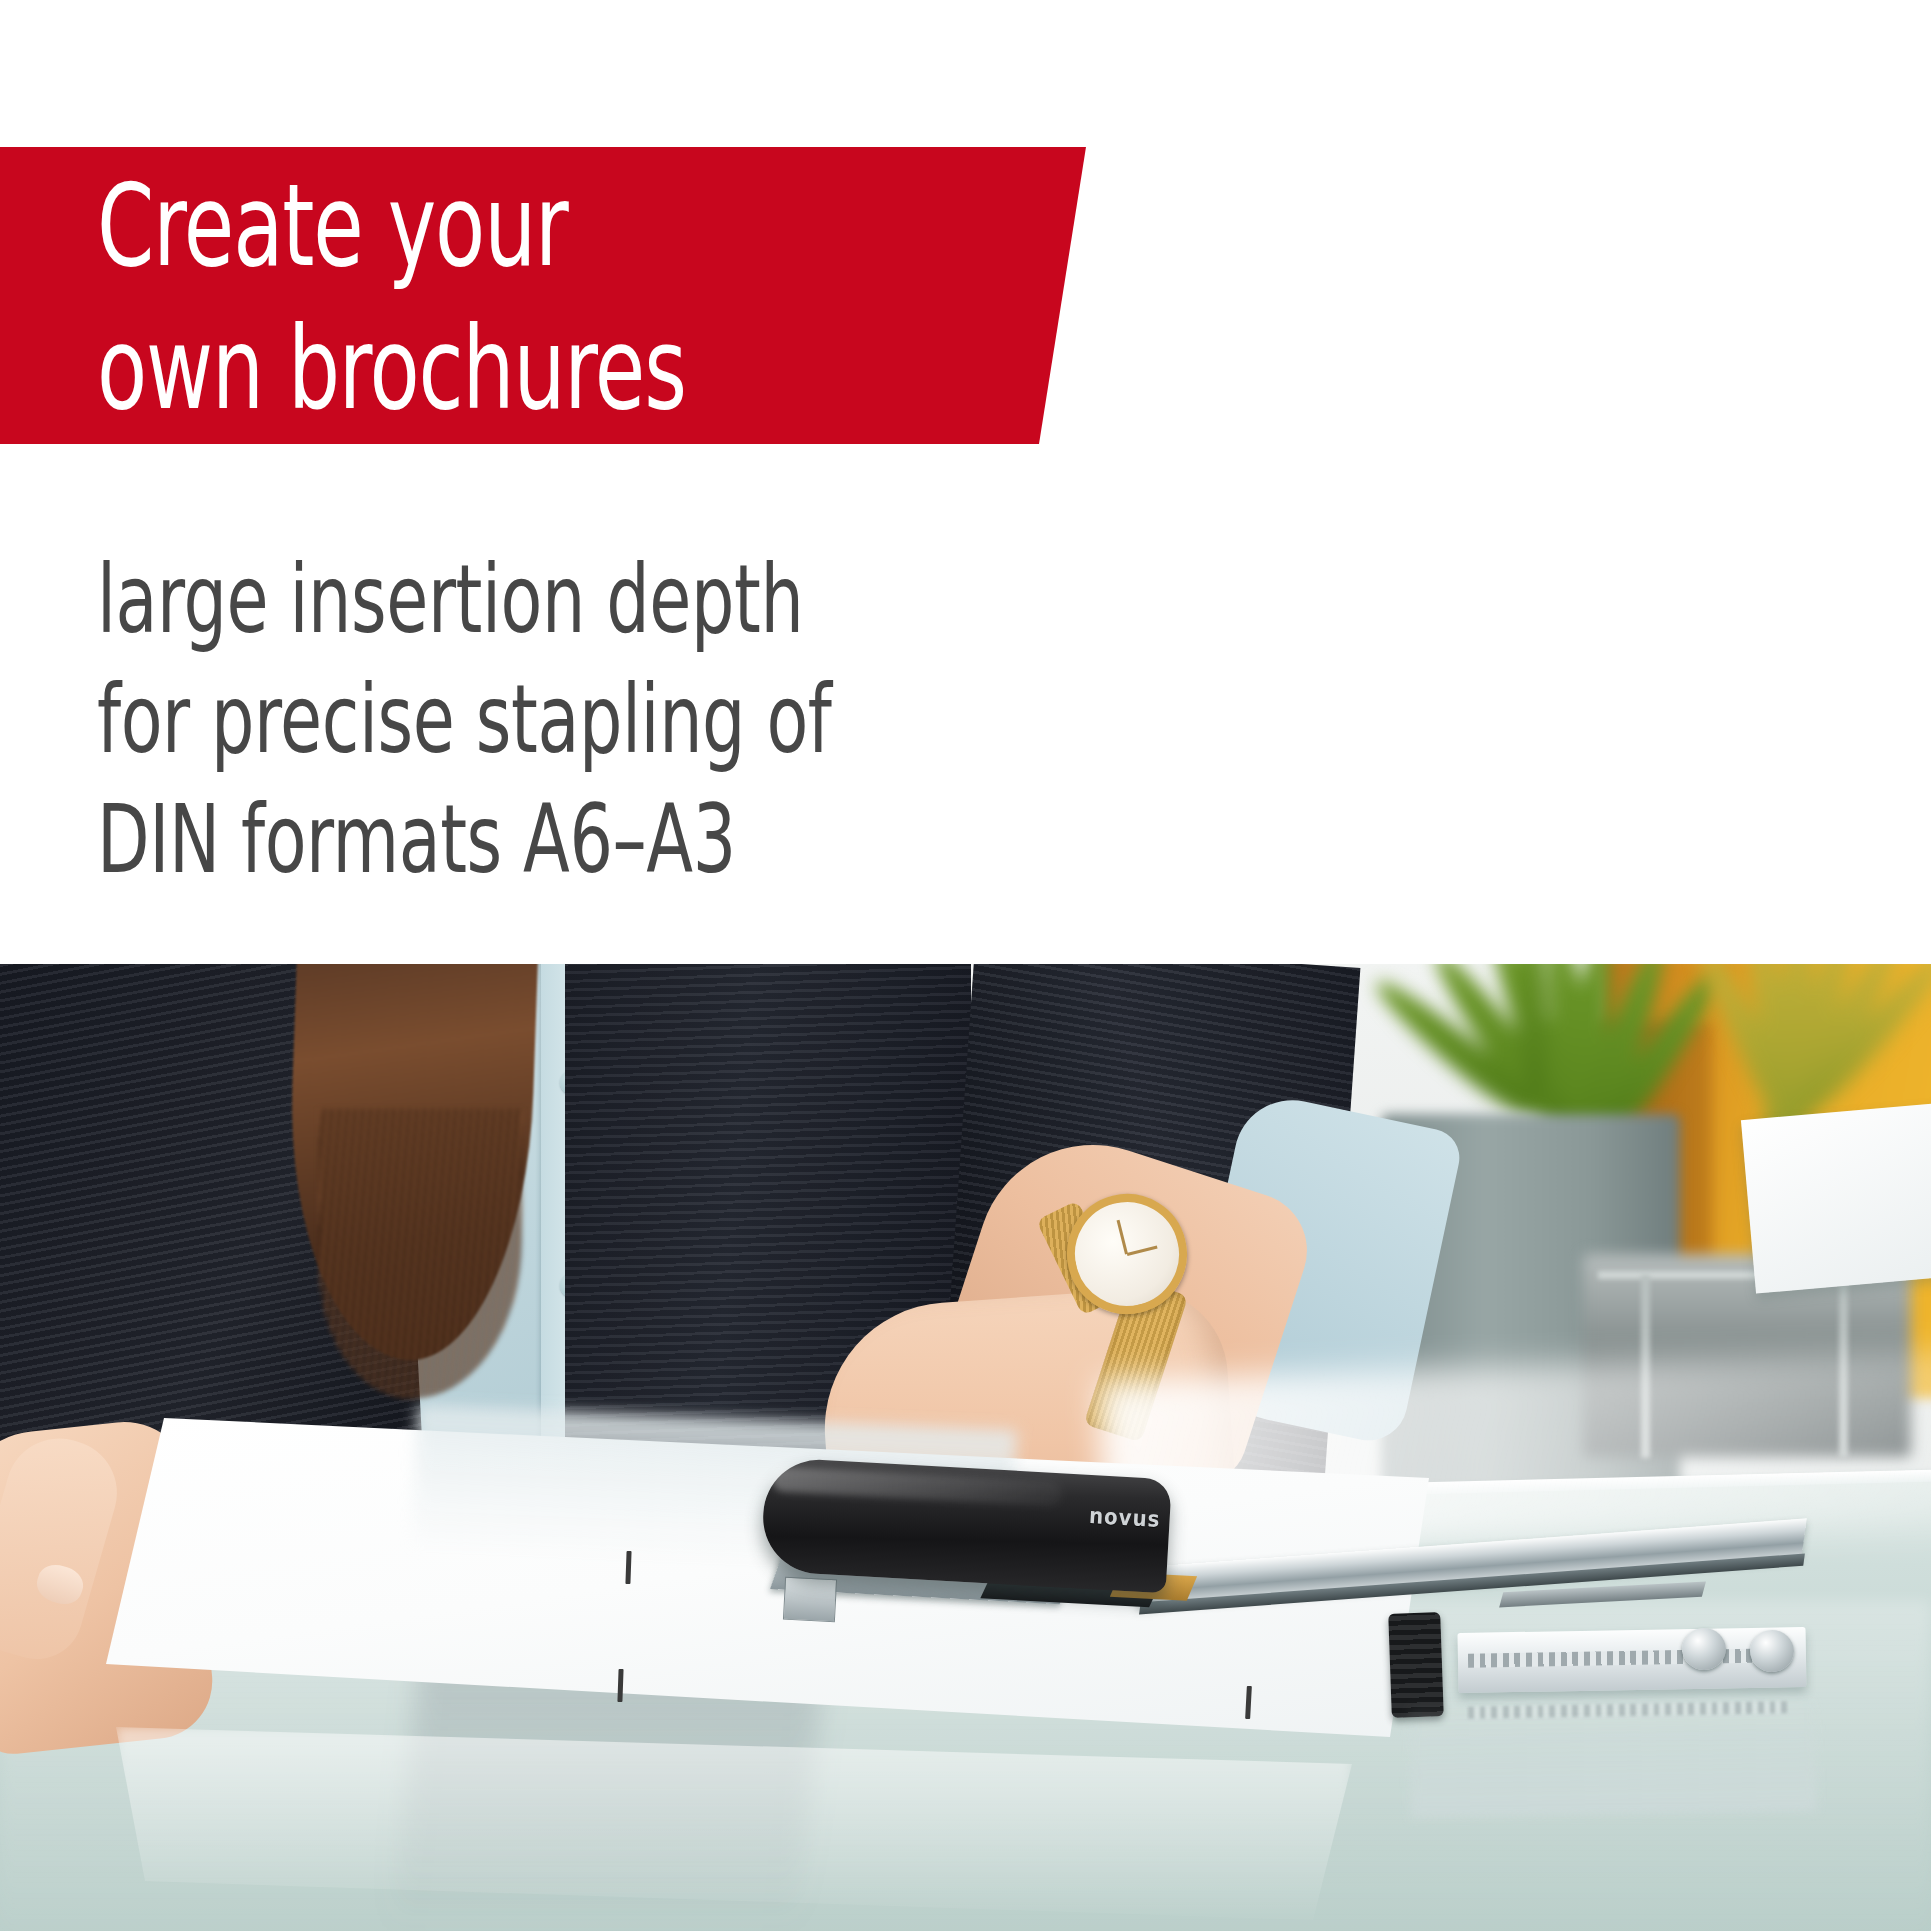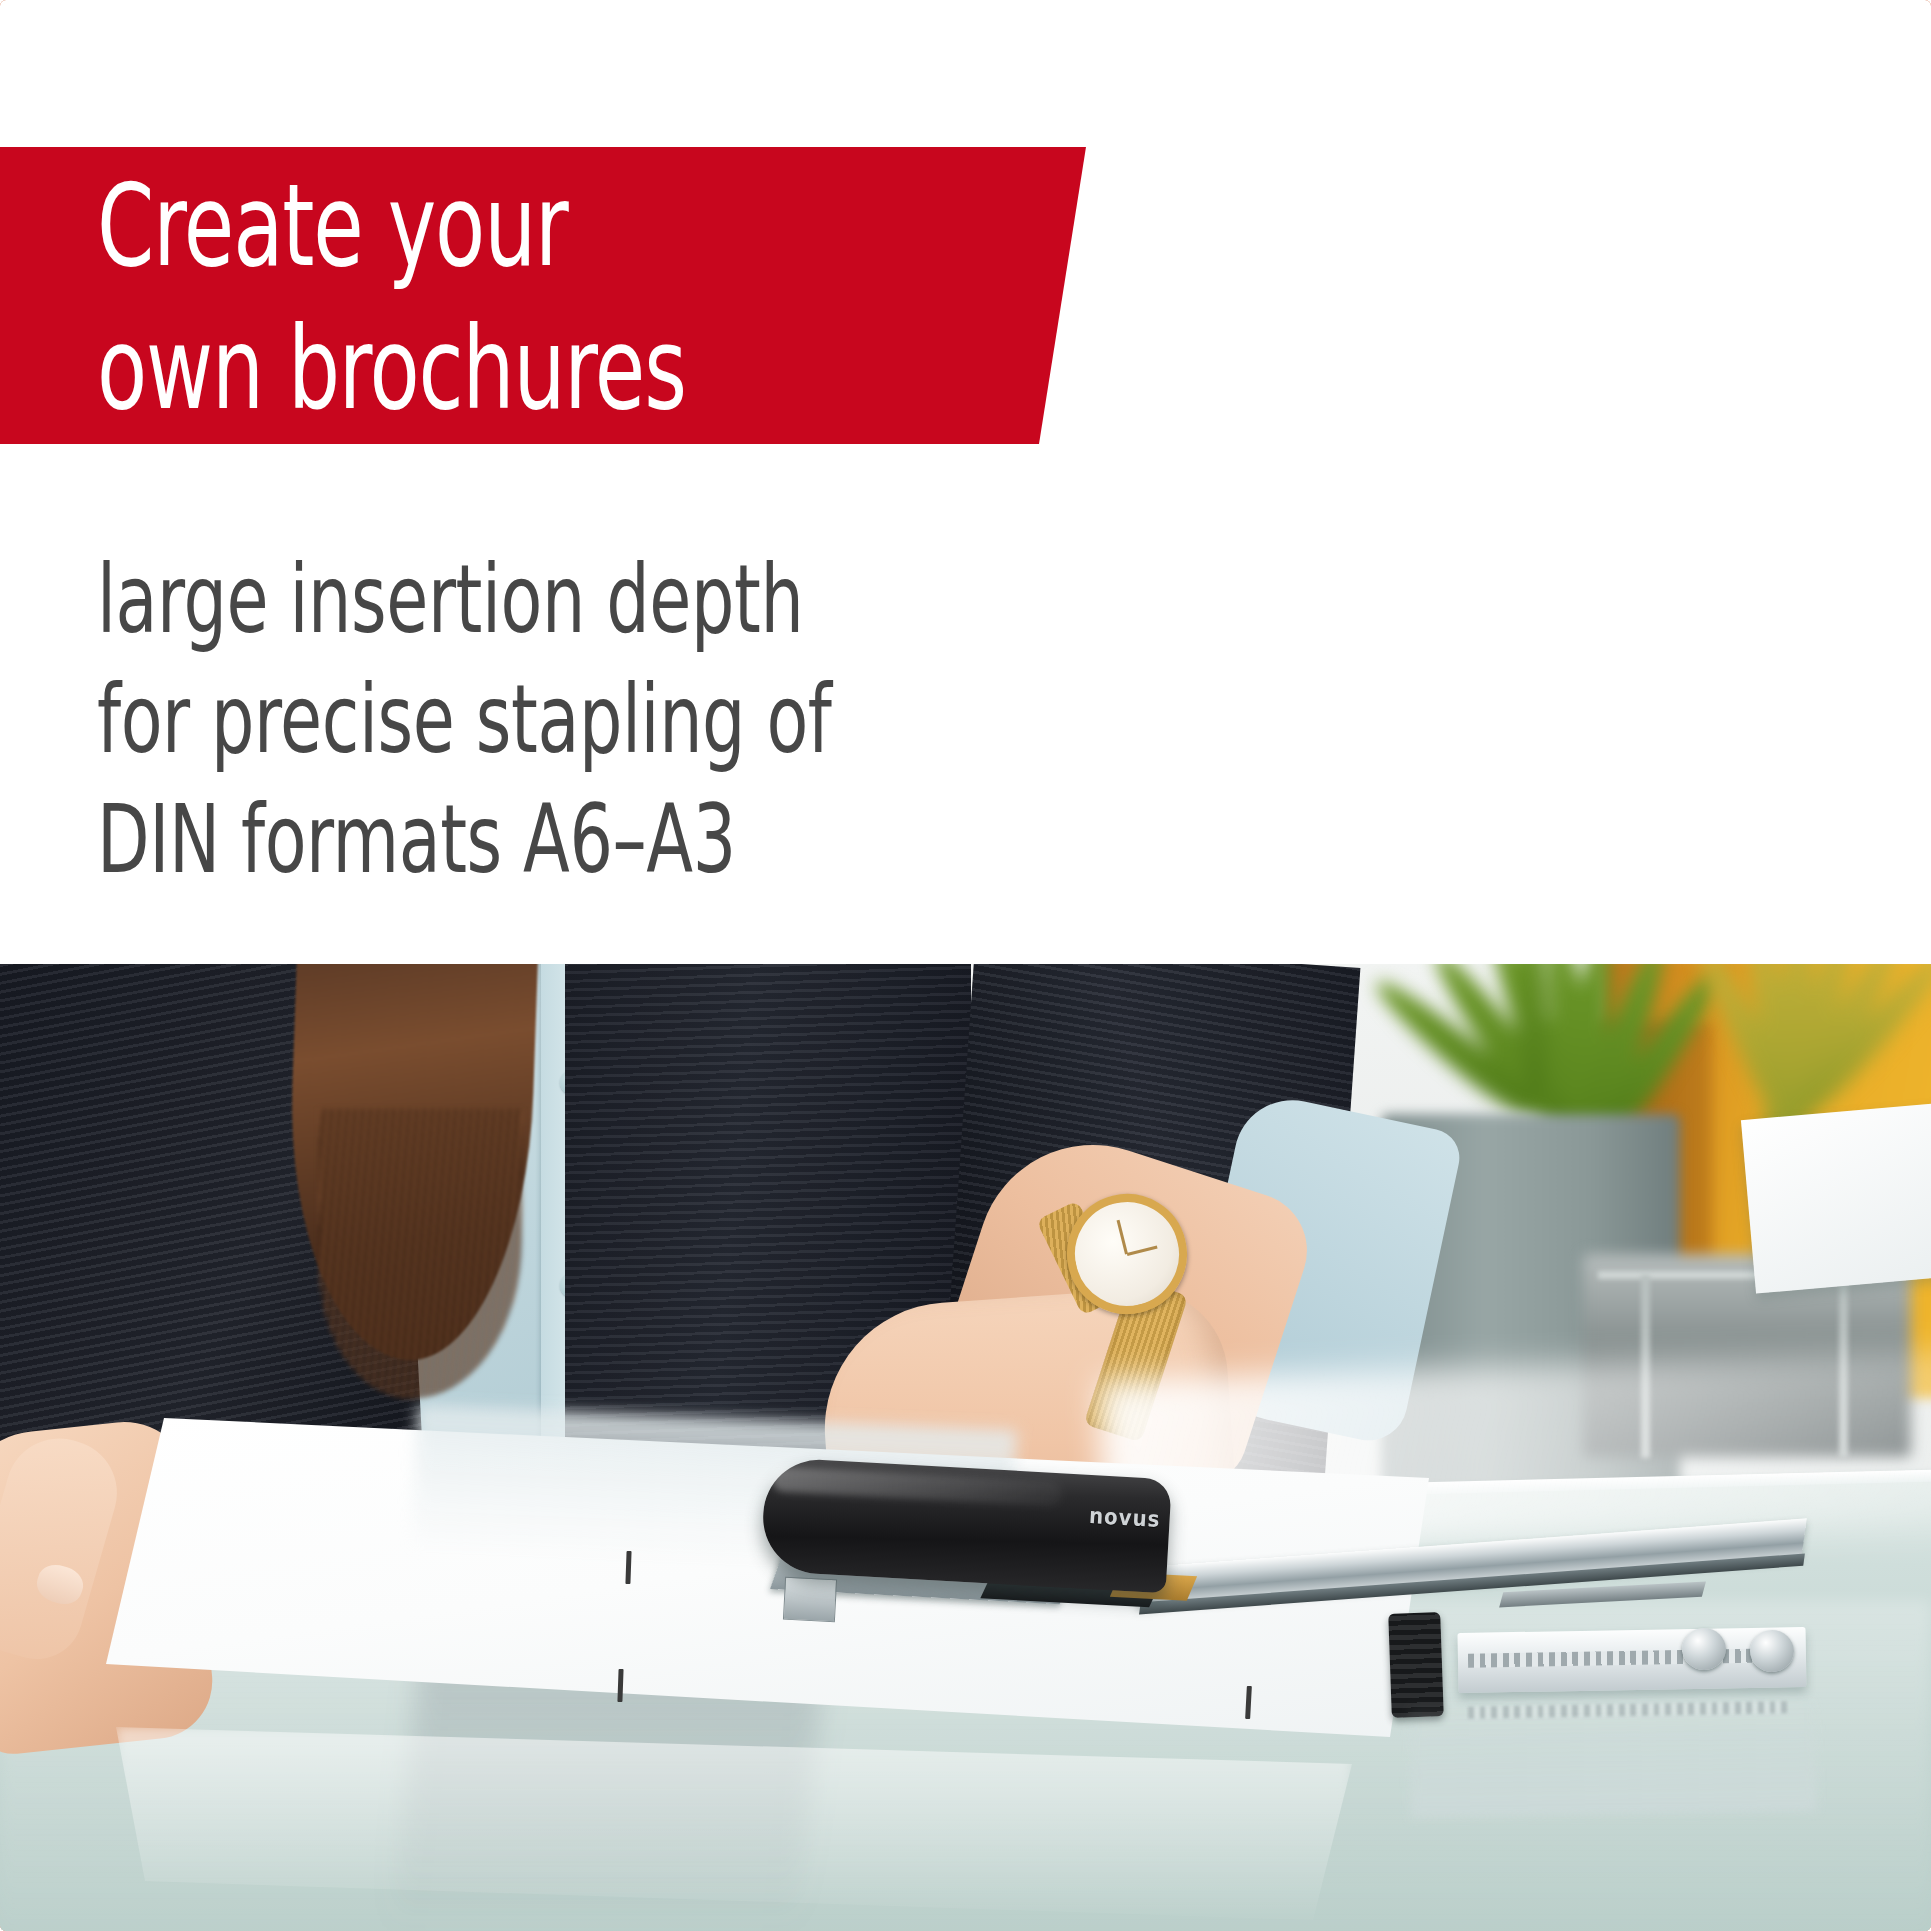--- a/index.html
+++ b/index.html
@@ -13,21 +13,20 @@
     overflow: hidden;
     font-family: "Liberation Sans", sans-serif;
   }
 
   #page {
     position: relative;
     width: 1931px;
     height: 1931px;
     background: #c2410c;
     overflow: hidden;
-    border-radius: 6px;
   }
 
   
   #text-panel {
     position: absolute;
     left: 0; top: 0;
     width: 1931px;
     height: 964px;
     background: #ffffff;
   }

